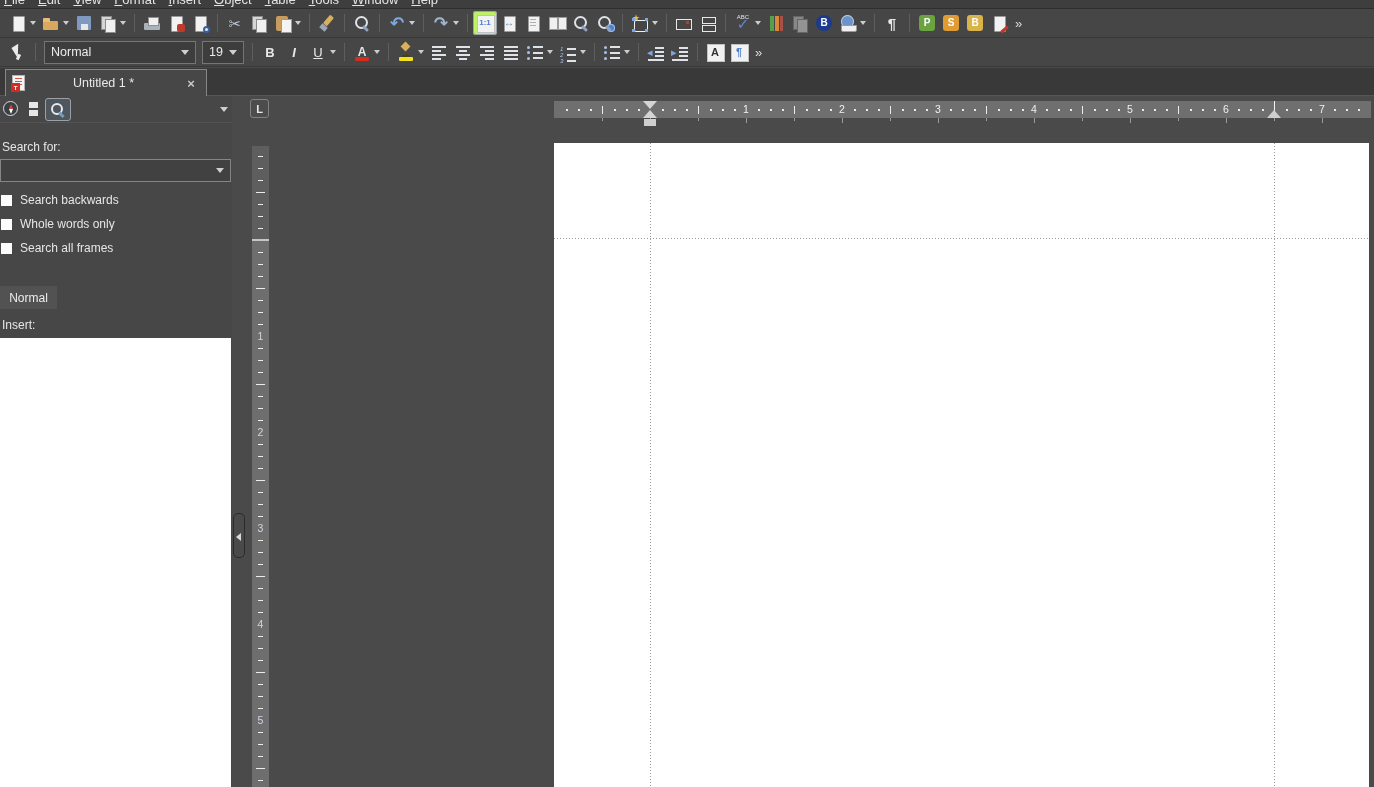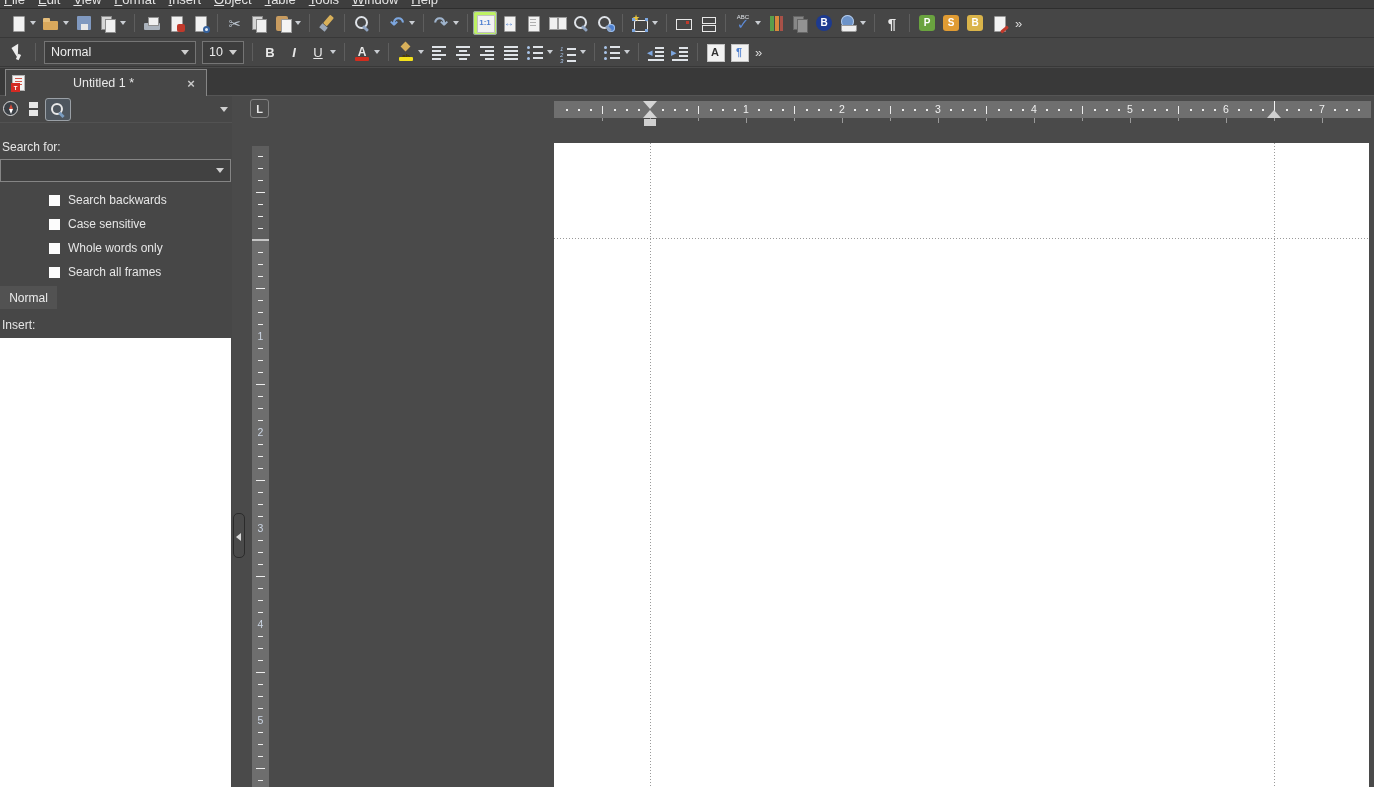--- a/index.html
+++ b/index.html
@@ -106,21 +106,21 @@
   .sb-searchbtn{position:absolute;left:45px;top:2px;width:26px;height:23px;border:1px solid #9aa0a6;border-radius:3px;background:#4e565e;}
   .mini-mag{position:absolute;left:4px;top:3px;width:16px;height:16px;}
   .mini-mag::before{content:"";position:absolute;left:1px;top:1px;width:8px;height:8px;border:2px solid #e8e8e8;border-radius:50%;}
   .mini-mag::after{content:"";position:absolute;left:10px;top:10px;width:2.5px;height:6px;background:#7a9cc0;transform:rotate(-45deg);}
   .sb-caret{position:absolute;left:220px;top:11px;width:0;height:0;border-left:4px solid transparent;border-right:4px solid transparent;border-top:5px solid #cfcfcf;}
 
   .sb-label{position:absolute;left:2px;font-size:12px;color:#e6e6e6;}
   .scombo{position:absolute;left:0;top:63px;width:231px;height:23px;background:#414141;border:1px solid #858585;display:flex;align-items:center;justify-content:space-between;padding:0 6px;}
   .scombo .val{font-size:12px;color:#ececec;}
   .scombo .caret{width:0;height:0;border-left:4px solid transparent;border-right:4px solid transparent;border-top:5px solid #cfcfcf;}
-  .opts{position:absolute;left:1px;top:92px;width:230px;margin-left:48px;}
+  .opts{position:absolute;left:1px;top:92px;width:230px;}
   .chk{position:relative;height:24px;display:flex;align-items:center;gap:8px;cursor:default;}
   .chk .box{width:11px;height:11px;background:#fcfcfc;flex:none;}
   .chk .lbl{font-size:12px;color:#e6e6e6;}
   .sb-button{position:absolute;left:0;top:190px;width:57px;height:23px;background:#525252;color:#ececec;font-size:12px;display:flex;align-items:center;justify-content:center;}
   .results{position:absolute;left:0;top:242px;width:231px;bottom:0;background:#ffffff;}
 
   .collapse-handle{position:absolute;left:233px;top:417px;width:12px;height:45px;border:1px solid #2b2b2b;border-radius:5px;}
   .collapse-handle i{position:absolute;left:2px;top:19px;width:0;height:0;border-top:4px solid transparent;border-bottom:4px solid transparent;border-right:5px solid #d9d9d9;}
 
   
@@ -331,21 +331,21 @@
   <div class="toolbar toolbar2">
       <span class="tbtn">
         <span class="ic b-pointer"></span>
       </span>
       <div class="tsep"></div>
       <div class="tselect" style="width: 152px;">
         <span class="selval">Normal</span>
         <span class="caret" style="width: 0px; height: 0px; border-left: 4px solid transparent; border-right: 4px solid transparent; border-top: 5px solid rgb(207, 207, 207); margin-left: 5px; flex: 0 0 auto;"></span>
       </div>
       <div class="tselect" style="width: 42px;">
-        <span class="selval">10</span>
+        <span class="selval">19</span>
         <span class="caret" style="width: 0px; height: 0px; border-left: 4px solid transparent; border-right: 4px solid transparent; border-top: 5px solid rgb(207, 207, 207); margin-left: 5px; flex: 0 0 auto;"></span>
       </div>
       <div class="tsep"></div>
       <span class="tbtn">
         <span class="ic">
           <span class="glyph g-c" style="color: rgb(232, 232, 232); font-size: 13px; font-weight: bold;">B</span>
         </span>
       </span>
       <span class="tbtn">
         <span class="ic">
@@ -538,24 +538,20 @@
 
       <div class="scombo">
         <span class="val"></span>
         <span class="caret"></span>
       </div>
 
       <div class="opts">
           <label class="chk">
             <span class="box"></span>
             <span class="lbl">Search backwards</span>
-          </label>
-          <label class="chk">
-            <span class="box"></span>
-            <span class="lbl">Case sensitive</span>
           </label>
           <label class="chk">
             <span class="box"></span>
             <span class="lbl">Whole words only</span>
           </label>
           <label class="chk">
             <span class="box"></span>
             <span class="lbl">Search all frames</span>
           </label>
         </div>

